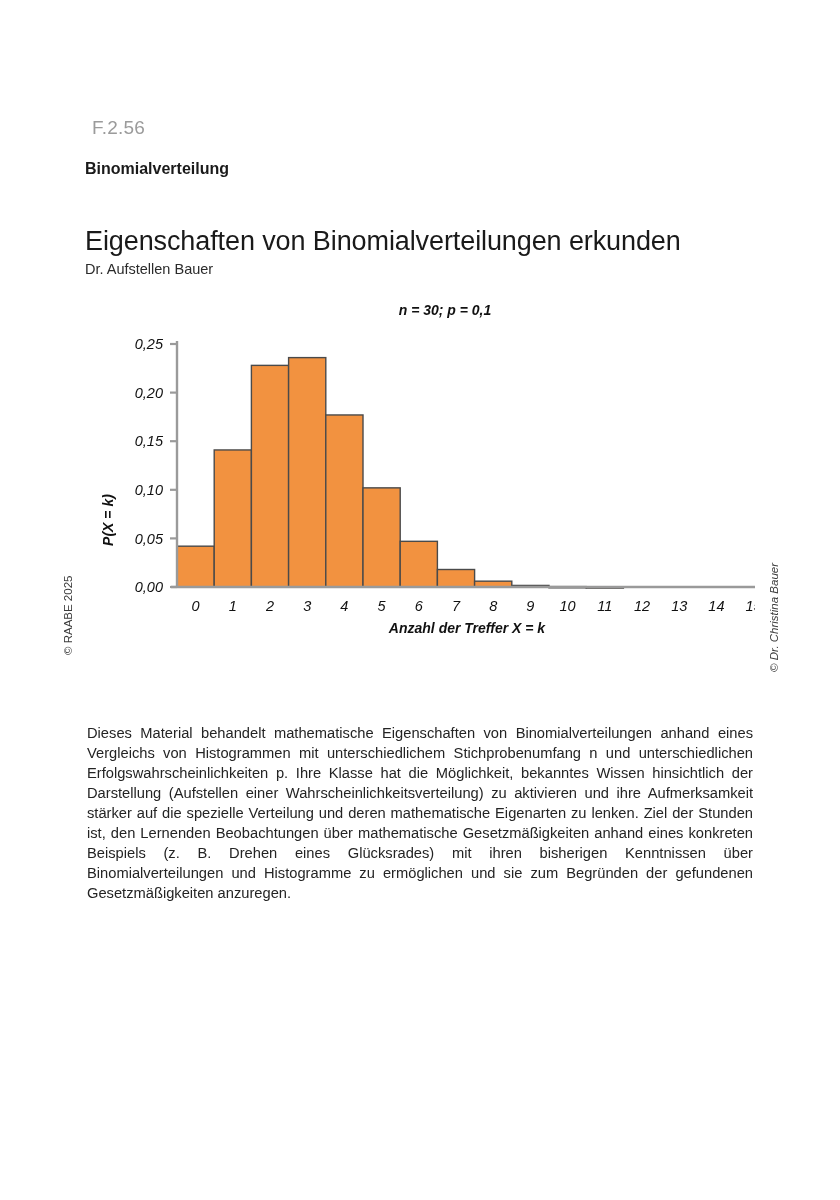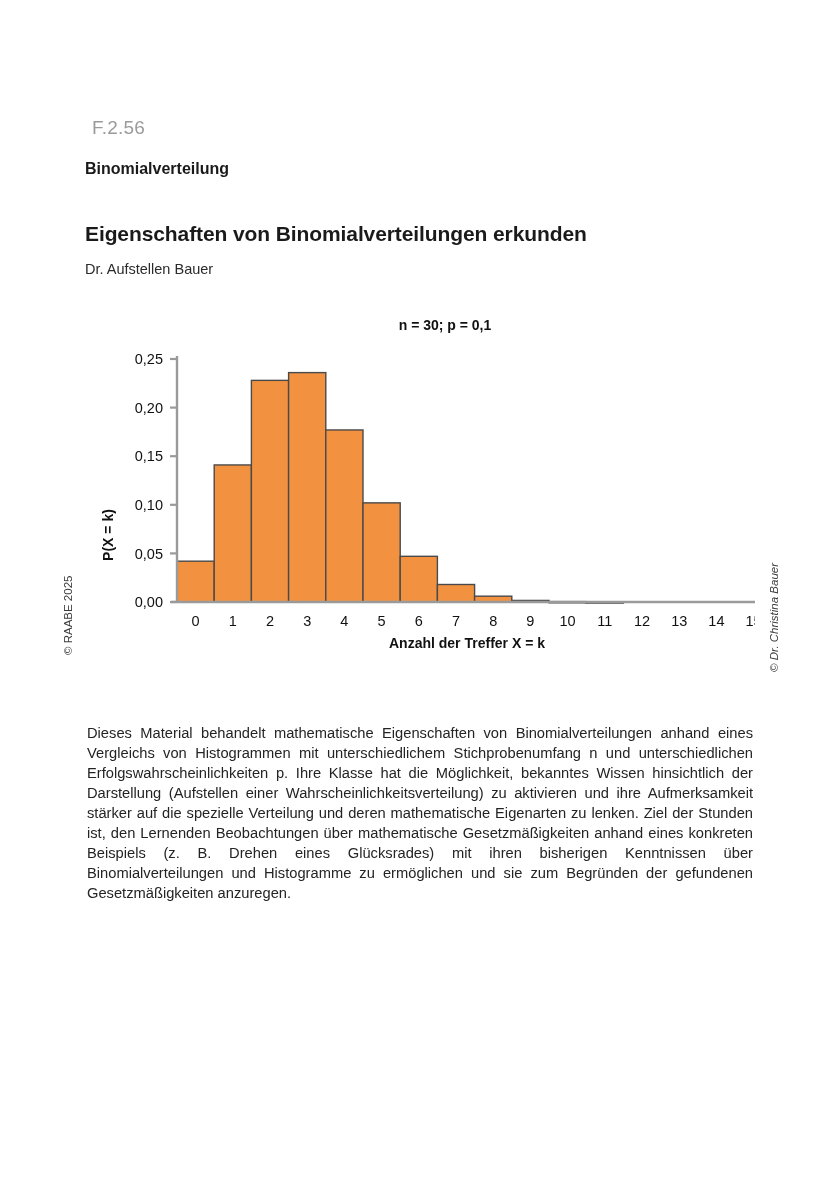--- a/index.html
+++ b/index.html
@@ -37,22 +37,22 @@
     left: 85px;
     top: 160px;
     font-size: 16px;
     font-weight: 700;
     color: #1a1a1a;
   }
   .doc-title {
     position: absolute;
     left: 85px;
     top: 208px;
-    font-size: 21px;
-    font-weight: 700;
+    font-size: 27px;
+    font-weight: 400;
     color: #1a1a1a;
     letter-spacing: -0.1px;
   }
   .doc-author {
     position: absolute;
     left: 85px;
     top: 261px;
     font-size: 14.5px;
     font-weight: 400;
     color: #2b2b2b;
@@ -75,23 +75,24 @@
     left: 768px;
     top: 672px;
     transform: rotate(-90deg);
     font-style: italic;
   }
 
   
   .chart {
     position: absolute;
     left: 85px;
-    top: 307px;
+    top: 292px;
     width: 670px;
     height: 365px;
+    font-style: italic;
   }
   .chart-title {
     position: absolute;
     left: 0;
     top: 10px;
     width: 670px;
     text-align: center;
     font-size: 14px;
     font-weight: 700;
     color: #111;

